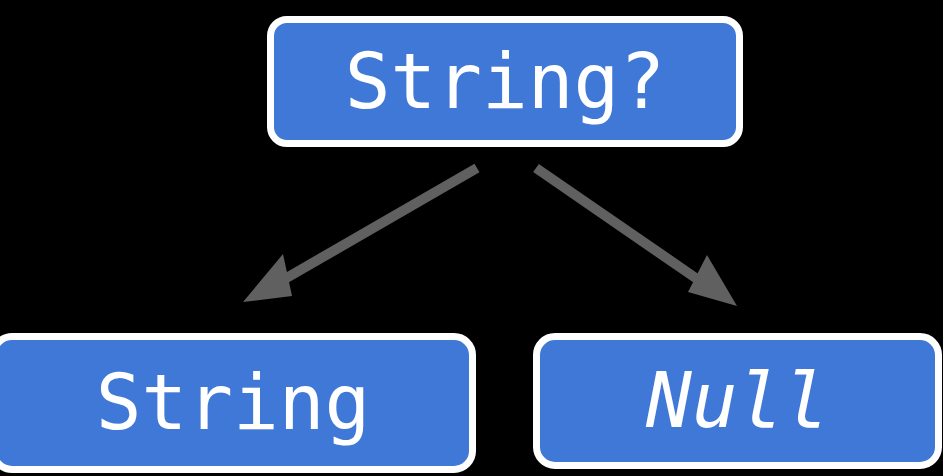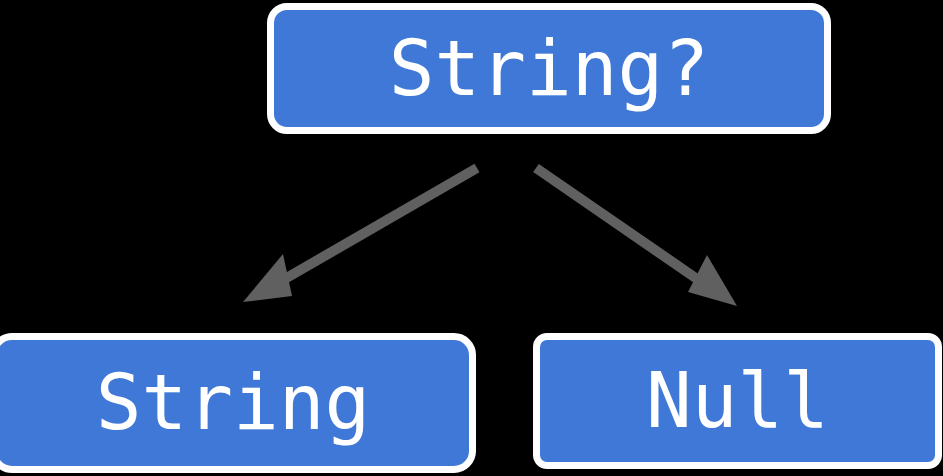--- a/index.html
+++ b/index.html
@@ -43,37 +43,38 @@
     font-family: "DejaVu Sans Mono", "Liberation Mono", monospace;
     font-size: 76px;
     line-height: 1;
     letter-spacing: 0;
     white-space: pre;
     user-select: none;
   }
   
   #node-root {
     left: 267px;
-    top: 3px;
-    width: 564px;
+    top: 16px;
+    width: 476px;
     height: 131px;
   }
   #node-string {
     left: -10px;
     top: 333px;
     width: 486px;
     height: 140px;
     border-radius: 22px;
   }
   #node-null {
     left: 533px;
     top: 333px;
     width: 409px;
     height: 136px;
-    border-radius: 14px;
+    border-radius: 22px;
+    font-style: italic;
   }
 </style>
 </head>
 <body>
 
 <div id="diagram-canvas">
 
   <svg id="edge-layer" viewBox="0 0 943 476" width="943" height="476" aria-hidden="true">
 
     <g>

